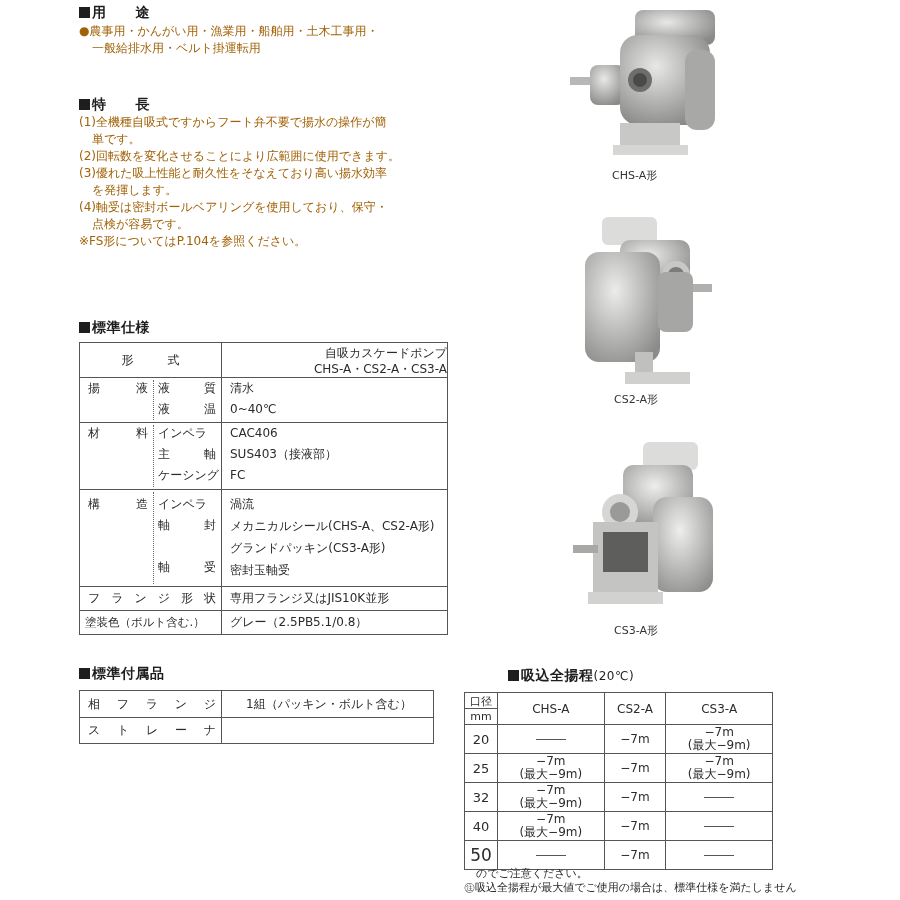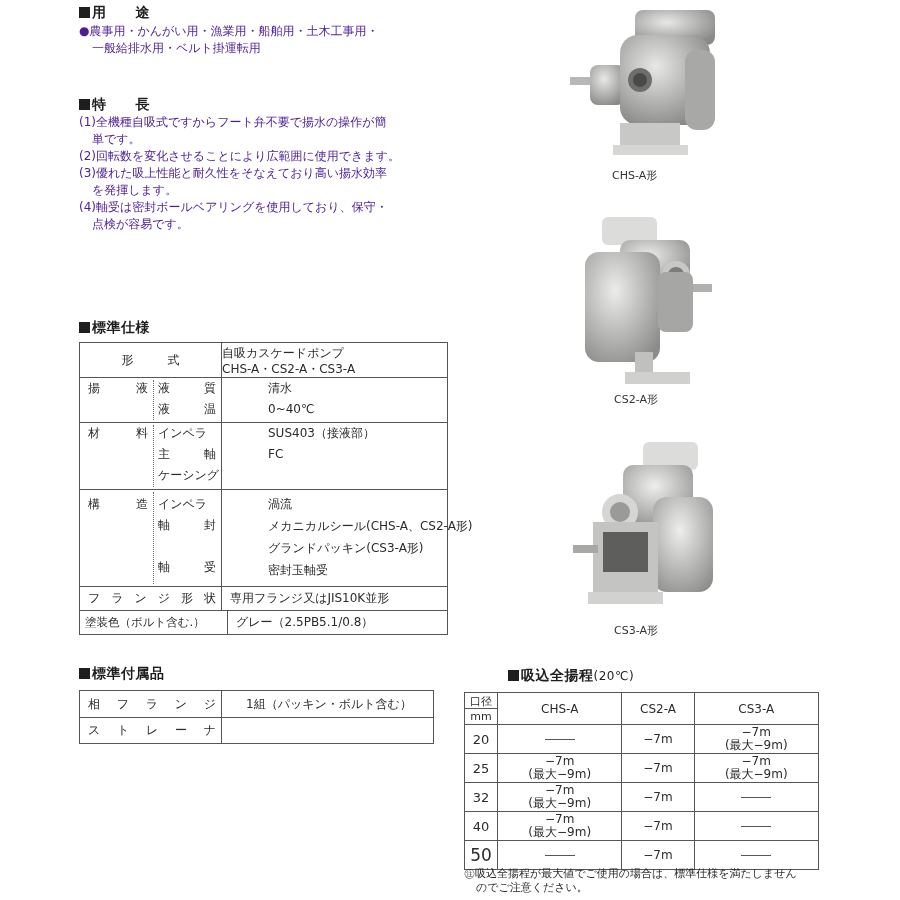--- a/index.html
+++ b/index.html
@@ -3,47 +3,47 @@
 <meta charset="utf-8">
 <style>
   * { box-sizing: border-box; margin: 0; padding: 0; }
   html, body { width: 900px; height: 900px; background: #ffffff; overflow: hidden; }
   body { position: relative; font-family: "DejaVu Sans", "Liberation Sans", sans-serif; color: #2b2b2b; }
 
   .abs { position: absolute; }
   .heading { font-size: 14px; font-weight: bold; color: #1e1e1e; letter-spacing: 0.5px; white-space: nowrap; }
   .heading .sq { display: inline-block; width: 11px; height: 11px; background: #1e1e1e; margin-right: 2px; vertical-align: -1px; }
   .heading .sub { font-weight: normal; font-size: 12px; }
-  .txt { font-size: 12px; line-height: 17px; color: #4c1d95; white-space: nowrap; }
+  .txt { font-size: 12px; line-height: 17px; color: #a16207; white-space: nowrap; }
   .indent { padding-left: 13px; }
 
   
   .spec { position: absolute; left: 79px; top: 342px; width: 369px; border: 1.5px solid #555; }
   .spec .row { position: relative; border-top: 1.5px solid #555; display: flex; }
   .spec .row:first-child { border-top: none; }
   .spec .lcol { width: 141px; position: relative; flex: none; }
   .spec .rcol { flex: 1; border-left: 1.5px solid #555; padding-left: 8px; }
-  .spec .line { height: 21px; line-height: 21px; font-size: 12px; white-space: nowrap; margin-left: 38px; }
+  .spec .line { height: 21px; line-height: 21px; font-size: 12px; white-space: nowrap; }
   .spec .cat { position: absolute; left: 0; top: 0; width: 72px; padding: 0 4px 0 8px; display: flex; justify-content: space-between; height: 21px; line-height: 21px; font-size: 12px; }
   .spec .dots { position: absolute; left: 73px; top: 2px; bottom: 2px; border-left: 1.5px dotted #666; }
   .spec .subs { position: absolute; left: 78px; right: 5px; top: 0; }
   .spec .subs .sl { height: 21px; line-height: 21px; font-size: 12px; display: flex; justify-content: space-between; white-space: nowrap; }
   .spec .head .lcol { display: flex; justify-content: center; align-items: center; }
-  .spec .head .rcol { text-align: left; padding-left: 0; padding: 2px 0; }
+  .spec .head .rcol { text-align: right; padding-left: 0; padding: 2px 0; }
   .spec .head .rcol div { font-size: 12px; line-height: 16px; }
 
   
   .acc { position: absolute; left: 79px; top: 690px; width: 355px; border: 1.5px solid #555; }
   .acc .row { display: flex; height: 26px; border-top: 1.5px solid #555; }
   .acc .row:first-child { border-top: none; }
   .acc .c1 { width: 141px; display: flex; justify-content: space-between; align-items: center; padding: 0 5px 0 8px; font-size: 12px; }
   .acc .c2 { flex: 1; border-left: 1.5px solid #555; padding-left: 24px; display: flex; align-items: center; font-size: 12px; white-space: nowrap; }
 
   
-  .suc { position: absolute; left: 464px; top: 692px; width: 355px; border: 1.5px solid #555; border-collapse: collapse; }
+  .suc { position: absolute; left: 464px; top: 692px; width: 309px; border: 1.5px solid #555; border-collapse: collapse; }
   .suc td, .suc th { border: 1.5px solid #555; text-align: center; font-weight: normal; font-size: 12px; color: #2b2b2b; }
   .suc .dia { width: 33px; }
   .suc .hd { height: 32px; }
   .suc .dia-head { padding: 0; }
   .suc .dia-head .a { height: 15px; line-height: 15px; border-bottom: 1.5px solid #555; font-size: 11px; }
   .suc .dia-head .b { height: 15px; line-height: 15px; font-size: 11px; }
   .suc .dr { height: 29px; }
   .suc .v { line-height: 13px; font-size: 12px; }
   .suc .dash { display: inline-block; width: 30px; border-top: 1px solid #555; vertical-align: middle; }
 
@@ -64,20 +64,21 @@
   <span class="sq"></span><span>特　　長</span>
 </div>
 <div class="abs" style="left:79px; top:114px;">
   <div class="txt"><span>(1)</span><span>全機種自吸式ですからフート弁不要で揚水の操作が簡</span></div>
   <div class="txt indent">単です。</div>
   <div class="txt"><span>(2)</span><span>回転数を変化させることにより広範囲に使用できます。</span></div>
   <div class="txt"><span>(3)</span><span>優れた吸上性能と耐久性をそなえており高い揚水効率</span></div>
   <div class="txt indent">を発揮します。</div>
   <div class="txt"><span>(4)</span><span>軸受は密封ボールベアリングを使用しており、保守・</span></div>
   <div class="txt indent">点検が容易です。</div>
+  <div class="txt">※FS形についてはP.104を参照ください。</div>
 </div>
 
 <div class="abs heading" style="left:79px; top:319px;">
   <span class="sq"></span><span>標準仕様</span>
 </div>
 
 <div class="spec">
   <div class="row head" style="height:34px;">
     <div class="lcol">
       <span style="margin-right:34px; font-size:12px;">形</span>
@@ -127,20 +128,21 @@
         <div class="sl">
             <span>主</span>
             <span>軸</span>
           </div>
         <div class="sl">
             <span>ケーシング</span>
           </div>
       </div>
     </div>
     <div class="rcol">
+      <div class="line">CAC406</div>
       <div class="line">SUS403（接液部）</div>
       <div class="line">FC</div>
     </div>
   </div>
 
   <div class="row">
     <div class="lcol" style="height:96px; padding-top:4px;">
       <div class="cat" style="top:4px;">
           <span>構</span>
           <span>造</span>
@@ -156,41 +158,41 @@
           </div>
         <div class="sl"></div>
         <div class="sl">
             <span>軸</span>
             <span>受</span>
           </div>
       </div>
     </div>
     <div class="rcol" style="padding-top:4px;">
       <div class="line" style="height:22px;">渦流</div>
-      <div class="line" style="height:22px;text-align:center;">メカニカルシール(CHS-A、CS2-A形)</div>
+      <div class="line" style="height:22px;">メカニカルシール(CHS-A、CS2-A形)</div>
       <div class="line" style="height:22px;">グランドパッキン(CS3-A形)</div>
       <div class="line" style="height:22px;">密封玉軸受</div>
     </div>
   </div>
 
   <div class="row" style="height:24px;">
     <div class="lcol" style="display:flex; justify-content:space-between; align-items:center; padding:0 5px 0 8px; font-size:12px;">
       <span>フ</span>
       <span>ラ</span>
       <span>ン</span>
       <span>ジ</span>
       <span>形</span>
       <span>状</span>
     </div>
     <div class="rcol" style="display:flex; align-items:center; font-size:12px; white-space:nowrap;">専用フランジ又はJIS10K並形</div>
   </div>
 
   <div class="row" style="height:24px;">
     <div class="lcol" style="display:flex; align-items:center; padding-left:5px; font-size:11.5px; white-space:nowrap;">塗装色（ボルト含む.）</div>
-    <div class="rcol" style="display:flex; align-items:center; font-size:12px; white-space:nowrap;margin-left:6px;">グレー（2.5PB5.1/0.8）</div>
+    <div class="rcol" style="display:flex; align-items:center; font-size:12px; white-space:nowrap;">グレー（2.5PB5.1/0.8）</div>
   </div>
 </div>
 
 <div class="abs heading" style="left:79px; top:665px;">
   <span class="sq"></span><span>標準付属品</span>
 </div>
 <div class="acc">
   <div class="row">
     <div class="c1">
       <span>相</span>
@@ -282,22 +284,22 @@
         <td><span class="dash"></span></td>
         <td>
           <div class="v">−7m</div>
         </td>
         <td><span class="dash"></span></td>
       </tr>
     </tbody>
 </table>
 
 <div class="abs" style="left:464px; top:867px; font-size:11px; line-height:14px; color:#2b2b2b; white-space:nowrap;">
+  <div style="padding-left:12px;">のでご注意ください。</div>
   <div>㊟吸込全揚程が最大値でご使用の場合は、標準仕様を満たしません</div>
-  <div style="padding-left:12px;">のでご注意ください。</div>
 </div>
 
 <div class="pump" style="left:565px; top:5px; width:160px; height:160px;">
   <svg width="160" height="160" viewBox="0 0 160 160">
     <defs>
       <radialGradient id="g1" cx="40%" cy="35%" r="70%">
           <stop offset="0" stop-color="#e8e8e6"></stop>
           <stop offset="1" stop-color="#8a8a88"></stop>
         </radialGradient>
     </defs>

